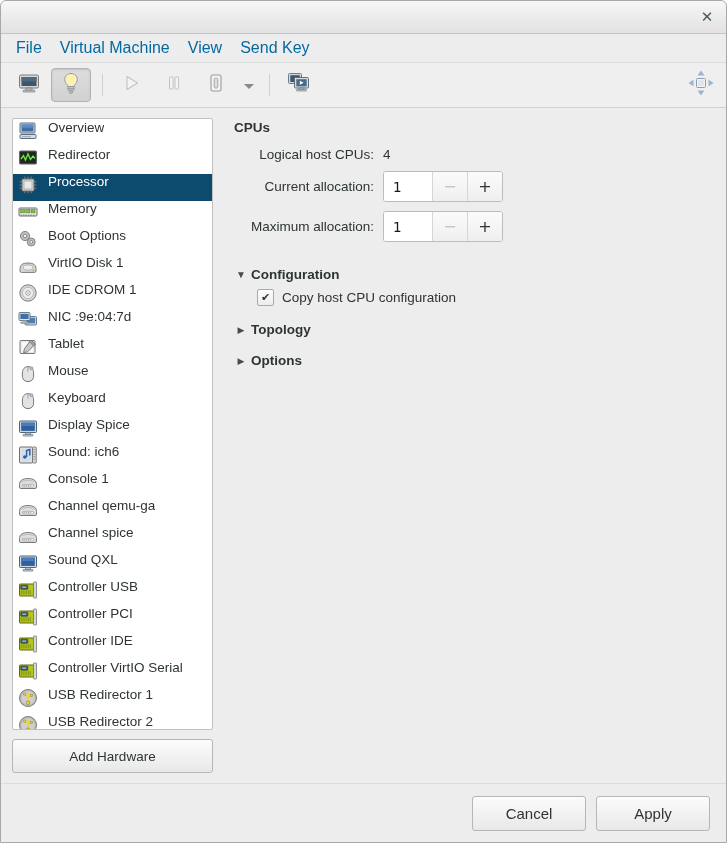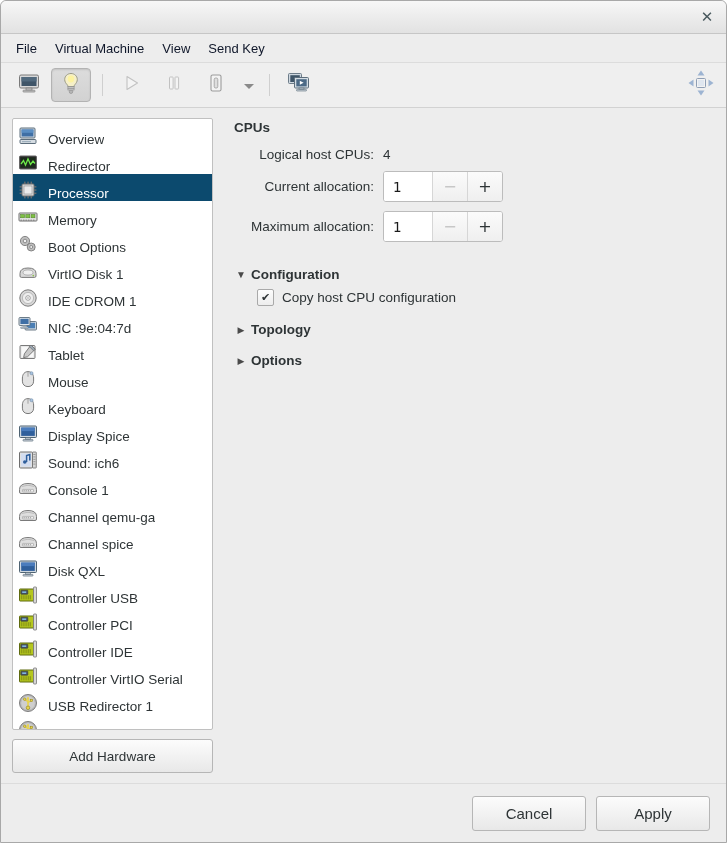--- a/index.html
+++ b/index.html
@@ -70,22 +70,22 @@
   .menubar {
     height: 28px;
     flex: 0 0 28px;
     background: #ededed;
     border-bottom: 1px solid #dcdcdc;
     display: flex;
     align-items: center;
     padding-left: 6px;
   }
   .menu-item {
-    font-size: 13px;
-    color: #0f172a;
+    font-size: 16px;
+    color: #0369a1;
     padding: 3px 9px;
     cursor: default;
     white-space: nowrap;
     border-radius: 3px;
   }
 
   
   .toolbar {
     height: 44px;
     flex: 0 0 44px;
@@ -155,21 +155,21 @@
     flex: 1 1 auto;
     background: #ffffff;
     border: 1px solid #c0c0c0;
     border-radius: 2px;
     overflow: hidden;
     padding-top: 1px;
   }
   .hw-row {
     height: 27px;
     display: flex;
-    align-items: flex-end;
+    align-items: flex-start;
     padding-left: 4px;
     cursor: pointer;
     box-sizing: border-box;
   }
   .hw-row.selected { background: #0c4a6e; }
   .hw-row.selected .hw-label { color: #ffffff; }
   .hw-icon {
     width: 22px; height: 22px;
     flex: 0 0 22px;
     margin-right: 9px;
@@ -678,21 +678,21 @@
           <div class="hw-row">
             <span class="hw-icon">
               <svg width="20" height="20" viewBox="0 0 20 20">
                 <rect x="1.5" y="3" width="17" height="11.5" rx="1" fill="#cfd8e0" stroke="#4f6372" stroke-width="1"></rect>
                 <rect x="3.2" y="4.6" width="13.6" height="8.3" fill="#2f5f9c"></rect>
                 <rect x="3.2" y="4.6" width="13.6" height="3.5" fill="#4a7cbd"></rect>
                 <rect x="7.6" y="14.5" width="4.8" height="2" fill="#b9c3cb" stroke="#4f6372" stroke-width=".6"></rect>
                 <rect x="5" y="16.4" width="10" height="1.7" rx=".6" fill="#c6ced5" stroke="#4f6372" stroke-width=".6"></rect>
               </svg>
             </span>
-            <span class="hw-label">Disk QXL</span>
+            <span class="hw-label">Sound QXL</span>
           </div>
           <div class="hw-row">
             <span class="hw-icon">
               <svg width="20" height="20" viewBox="0 0 20 20">
                 <rect x="1.5" y="4" width="14" height="12" rx=".6" fill="#b5c71f" stroke="#5e6a0f" stroke-width="1"></rect>
                 <rect x="2.8" y="5.2" width="7" height="4" rx=".4" fill="#4a5560" stroke="#2d343c" stroke-width=".6"></rect>
                 <rect x="4.2" y="6.4" width="4" height="1.6" fill="#7fb4e0"></rect>
                 <g fill="#8e9c16">
                   <rect x="2.8" y="10.2" width="1.2" height="4.2"></rect>
                   <rect x="4.6" y="10.2" width="1.2" height="4.2"></rect>

